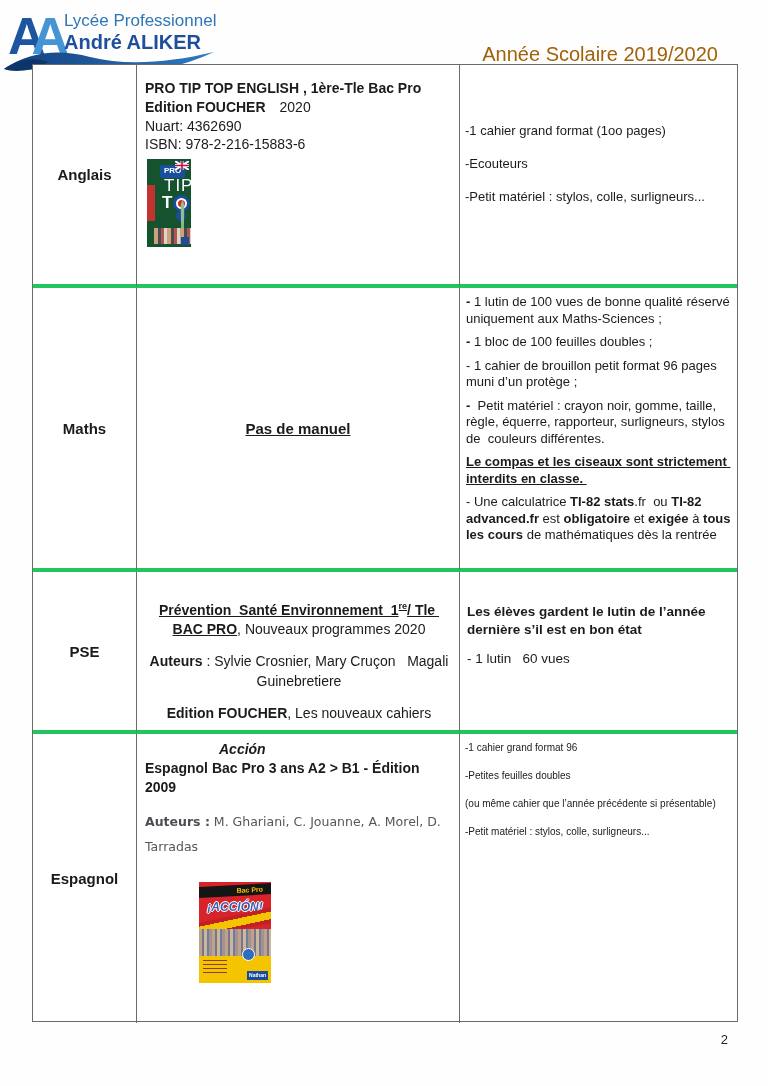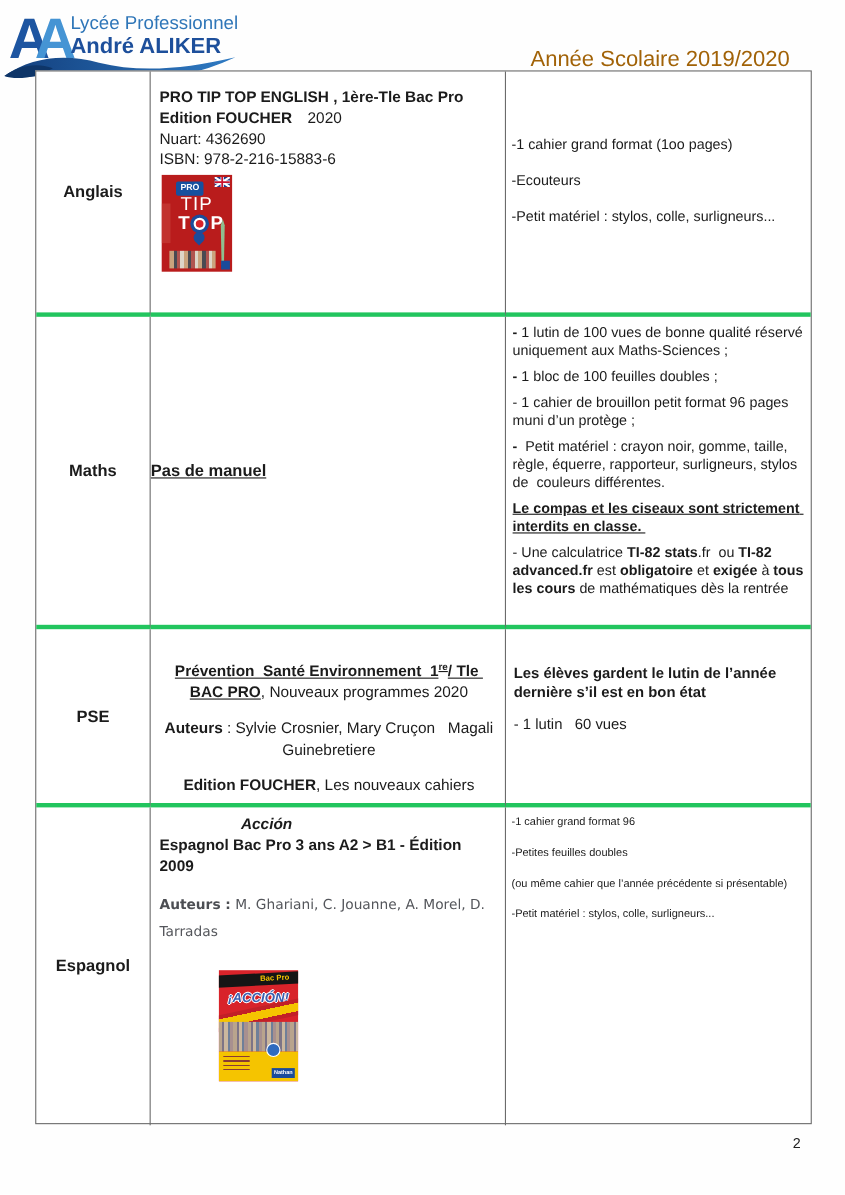--- a/index.html
+++ b/index.html
@@ -33,21 +33,21 @@
 
   
   .ang-book{padding:14px 6px 0 8px;font-size:14px;line-height:1.34;}
   .bk-title{font-weight:bold;white-space:pre-wrap;}
   .bk-edition{font-weight:bold;white-space:pre-wrap;}
   .bk-year{font-weight:normal;margin-left:14px;}
   .ang-mat{padding:58px 4px 0 5px;font-size:13px;}
   .ang-mat .line{margin-bottom:18px;white-space:pre-wrap;}
 
   
-  .cover-tiptop{width:64px;height:88px;position:relative;background:#b91c1c;
+  .cover-tiptop{width:44px;height:88px;position:relative;background:#14532d;
                 margin:5px 0 0 2px;overflow:hidden;}
   .tt-redstrip{position:absolute;left:0;top:26px;width:8px;height:36px;background:#c2332f;}
   .tt-pro{position:absolute;left:13px;top:6px;background:#16509e;color:#fff;
           font-size:8px;font-weight:bold;padding:1px 4px;border-radius:2px;}
   .tt-flag{position:absolute;right:2px;top:2px;}
   .tt-tip{position:absolute;left:17px;top:16px;color:#fff;font-weight:normal;
           font-size:17px;letter-spacing:1px;}
   .tt-top{position:absolute;left:15px;top:33px;color:#fff;font-weight:bold;
           font-size:17px;display:flex;align-items:center;}
   .tt-roundel{display:inline-block;width:7px;height:7px;border-radius:50%;
@@ -56,21 +56,21 @@
   .tt-pin{position:absolute;left:29px;top:52px;width:10px;height:10px;background:#1b4b9b;
           border-radius:50% 50% 50% 0;transform:rotate(-45deg);}
   .tt-statue{position:absolute;right:4px;top:40px;width:9px;height:42px;background:#8fbf8f;
              clip-path:polygon(50% 0,70% 14%,62% 100%,38% 100%,30% 14%);}
   .tt-people{position:absolute;left:7px;bottom:3px;width:42px;height:16px;
              background:repeating-linear-gradient(90deg,#caa37d 0 4px,#4a4a52 4px 7px,
                        #b05550 7px 10px,#ddd5c8 10px 13px);}
   .tt-logo{position:absolute;right:2px;bottom:2px;width:8px;height:8px;background:#1b4b9b;}
 
   
-  .no-manual{display:flex;align-items:center;}
+  .no-manual{display:flex;align-items:center;justify-content:center;}
   .no-manual span{font-weight:bold;text-decoration:underline;font-size:15px;}
   .maths-mat{padding:6px 4px 0 6px;font-size:13px;line-height:1.27;}
   .maths-mat .mp{margin:0 0 7px 0;white-space:pre-wrap;}
   .warn{font-weight:bold;text-decoration:underline;}
 
   
   .pse-book{padding:28px 6px 0 8px;font-size:14px;line-height:1.38;text-align:center;}
   .pse-book .pse-p{margin-bottom:13px;white-space:pre-wrap;}
   .sup{font-size:9px;vertical-align:super;}
   .pse-mat{padding:31px 6px 0 7px;font-size:13.5px;line-height:1.32;}

